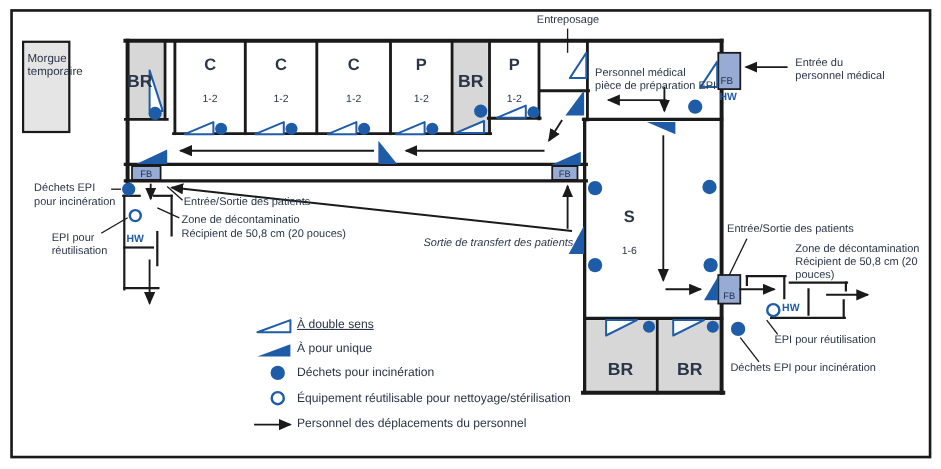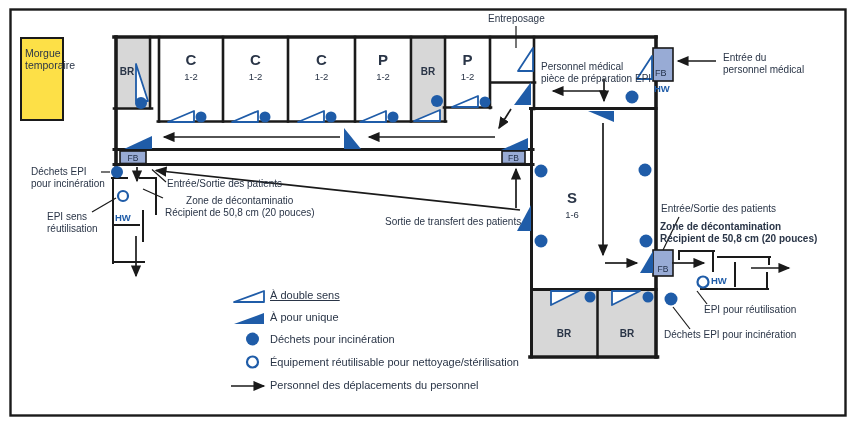--- a/index.html
+++ b/index.html
@@ -3,25 +3,25 @@
 <meta charset="utf-8">
 <style>
   html,body{margin:0;padding:0;background:#fff;}
   #stage{position:relative;width:855px;height:426px;background:#fff;overflow:hidden;
          font-family:"Liberation Sans",sans-serif;color:#2a3547;}
   #overlay{position:absolute;left:0;top:0;width:855px;height:426px;}
   .lbl{position:absolute;font-size:10px;line-height:1.18;color:#2a3547;white-space:nowrap;z-index:3;}
   .pre{white-space:pre-line;}
   .blue{color:#1f5ca8;font-weight:bold;text-align:center;}
   .room-letter{font-size:15px;font-weight:bold;line-height:1;}
-  .room-sub{font-size:9.5px;margin-top:4px;}
+  .room-sub{font-size:9.5px;margin-top:18px;}
   .room-lbl{position:absolute;text-align:center;z-index:3;}
-  .br-lbl{font-size:10px;font-weight:bold;}
+  .br-lbl{font-size:16px;font-weight:bold;}
   .fbtxt{position:absolute;font-size:8.5px;font-weight:normal;color:#22304a;z-index:3;text-align:center;}
-  .morgue{position:absolute;left:20px;top:37px;width:40px;height:80px;border:2px solid #1a1a1a;background:#fde047;z-index:2;}
+  .morgue{position:absolute;left:20px;top:37px;width:40px;height:80px;border:2px solid #1a1a1a;background:#e5e5e5;z-index:2;}
   .morgue .txt{position:absolute;left:3px;top:8px;width:55px;font-size:10.5px;line-height:1.15;white-space:normal;overflow:visible;}
   .legend-lbl{font-size:11px;}
 </style>
 </head>
 <body>
 
 <div id="stage">
 
   <svg id="overlay" viewBox="0 0 855 426">
     <defs>
@@ -224,27 +224,27 @@
   <div class="lbl blue" style="left:115px;top:212px;font-size:9.5px;">HW</div>
   <div class="lbl blue" style="left:711px;top:275px;font-size:9.5px;">HW</div>
 
   <div class="lbl pre" style="left:541px;top:61px;">Personnel médical
 pièce de préparation EPI</div>
   <div class="lbl pre" style="left:31px;top:166px;">Déchets EPI
 pour incinération</div>
   <div class="lbl pre" style="left:723px;top:52px;">Entrée du
 personnel médical</div>
   <div class="lbl" style="left:167px;top:178px;">Entrée/Sortie des patients</div>
-  <div class="lbl pre" style="left:165px;top:195px;text-align:center;">Zone de décontaminatio
+  <div class="lbl pre" style="left:165px;top:195px;">Zone de décontaminatio
 Récipient de 50,8 cm (20 pouces)</div>
-  <div class="lbl pre" style="left:47px;top:211px;">EPI sens
+  <div class="lbl pre" style="left:47px;top:211px;">EPI pour
 réutilisation</div>
-  <div class="lbl" style="left:385px;top:216px;">Sortie de transfert des patients</div>
+  <div class="lbl" style="left:385px;top:216px;font-style:italic;">Sortie de transfert des patients</div>
   <div class="lbl" style="left:661px;top:203px;">Entrée/Sortie des patients</div>
-  <div class="lbl pre" style="left:660px;top:221px;font-weight:bold;">Zone de décontamination
+  <div class="lbl pre" style="left:723px;top:221px;">Zone de décontamination
 Récipient de 50,8 cm (20 pouces)</div>
   <div class="lbl" style="left:704px;top:304px;">EPI pour réutilisation</div>
   <div class="lbl" style="left:664px;top:329px;">Déchets EPI pour incinération</div>
 
   <div class="lbl legend-lbl" style="left:270px;top:289px;text-decoration:underline;">À double sens</div>
   <div class="lbl legend-lbl" style="left:270px;top:311px;">À pour unique</div>
   <div class="lbl legend-lbl" style="left:270px;top:356px;">Équipement réutilisable pour nettoyage/stérilisation</div>
   <div class="lbl legend-lbl" style="left:270px;top:333px;">Déchets pour incinération</div>
   <div class="lbl legend-lbl" style="left:270px;top:379px;">Personnel des déplacements du personnel</div>
 

